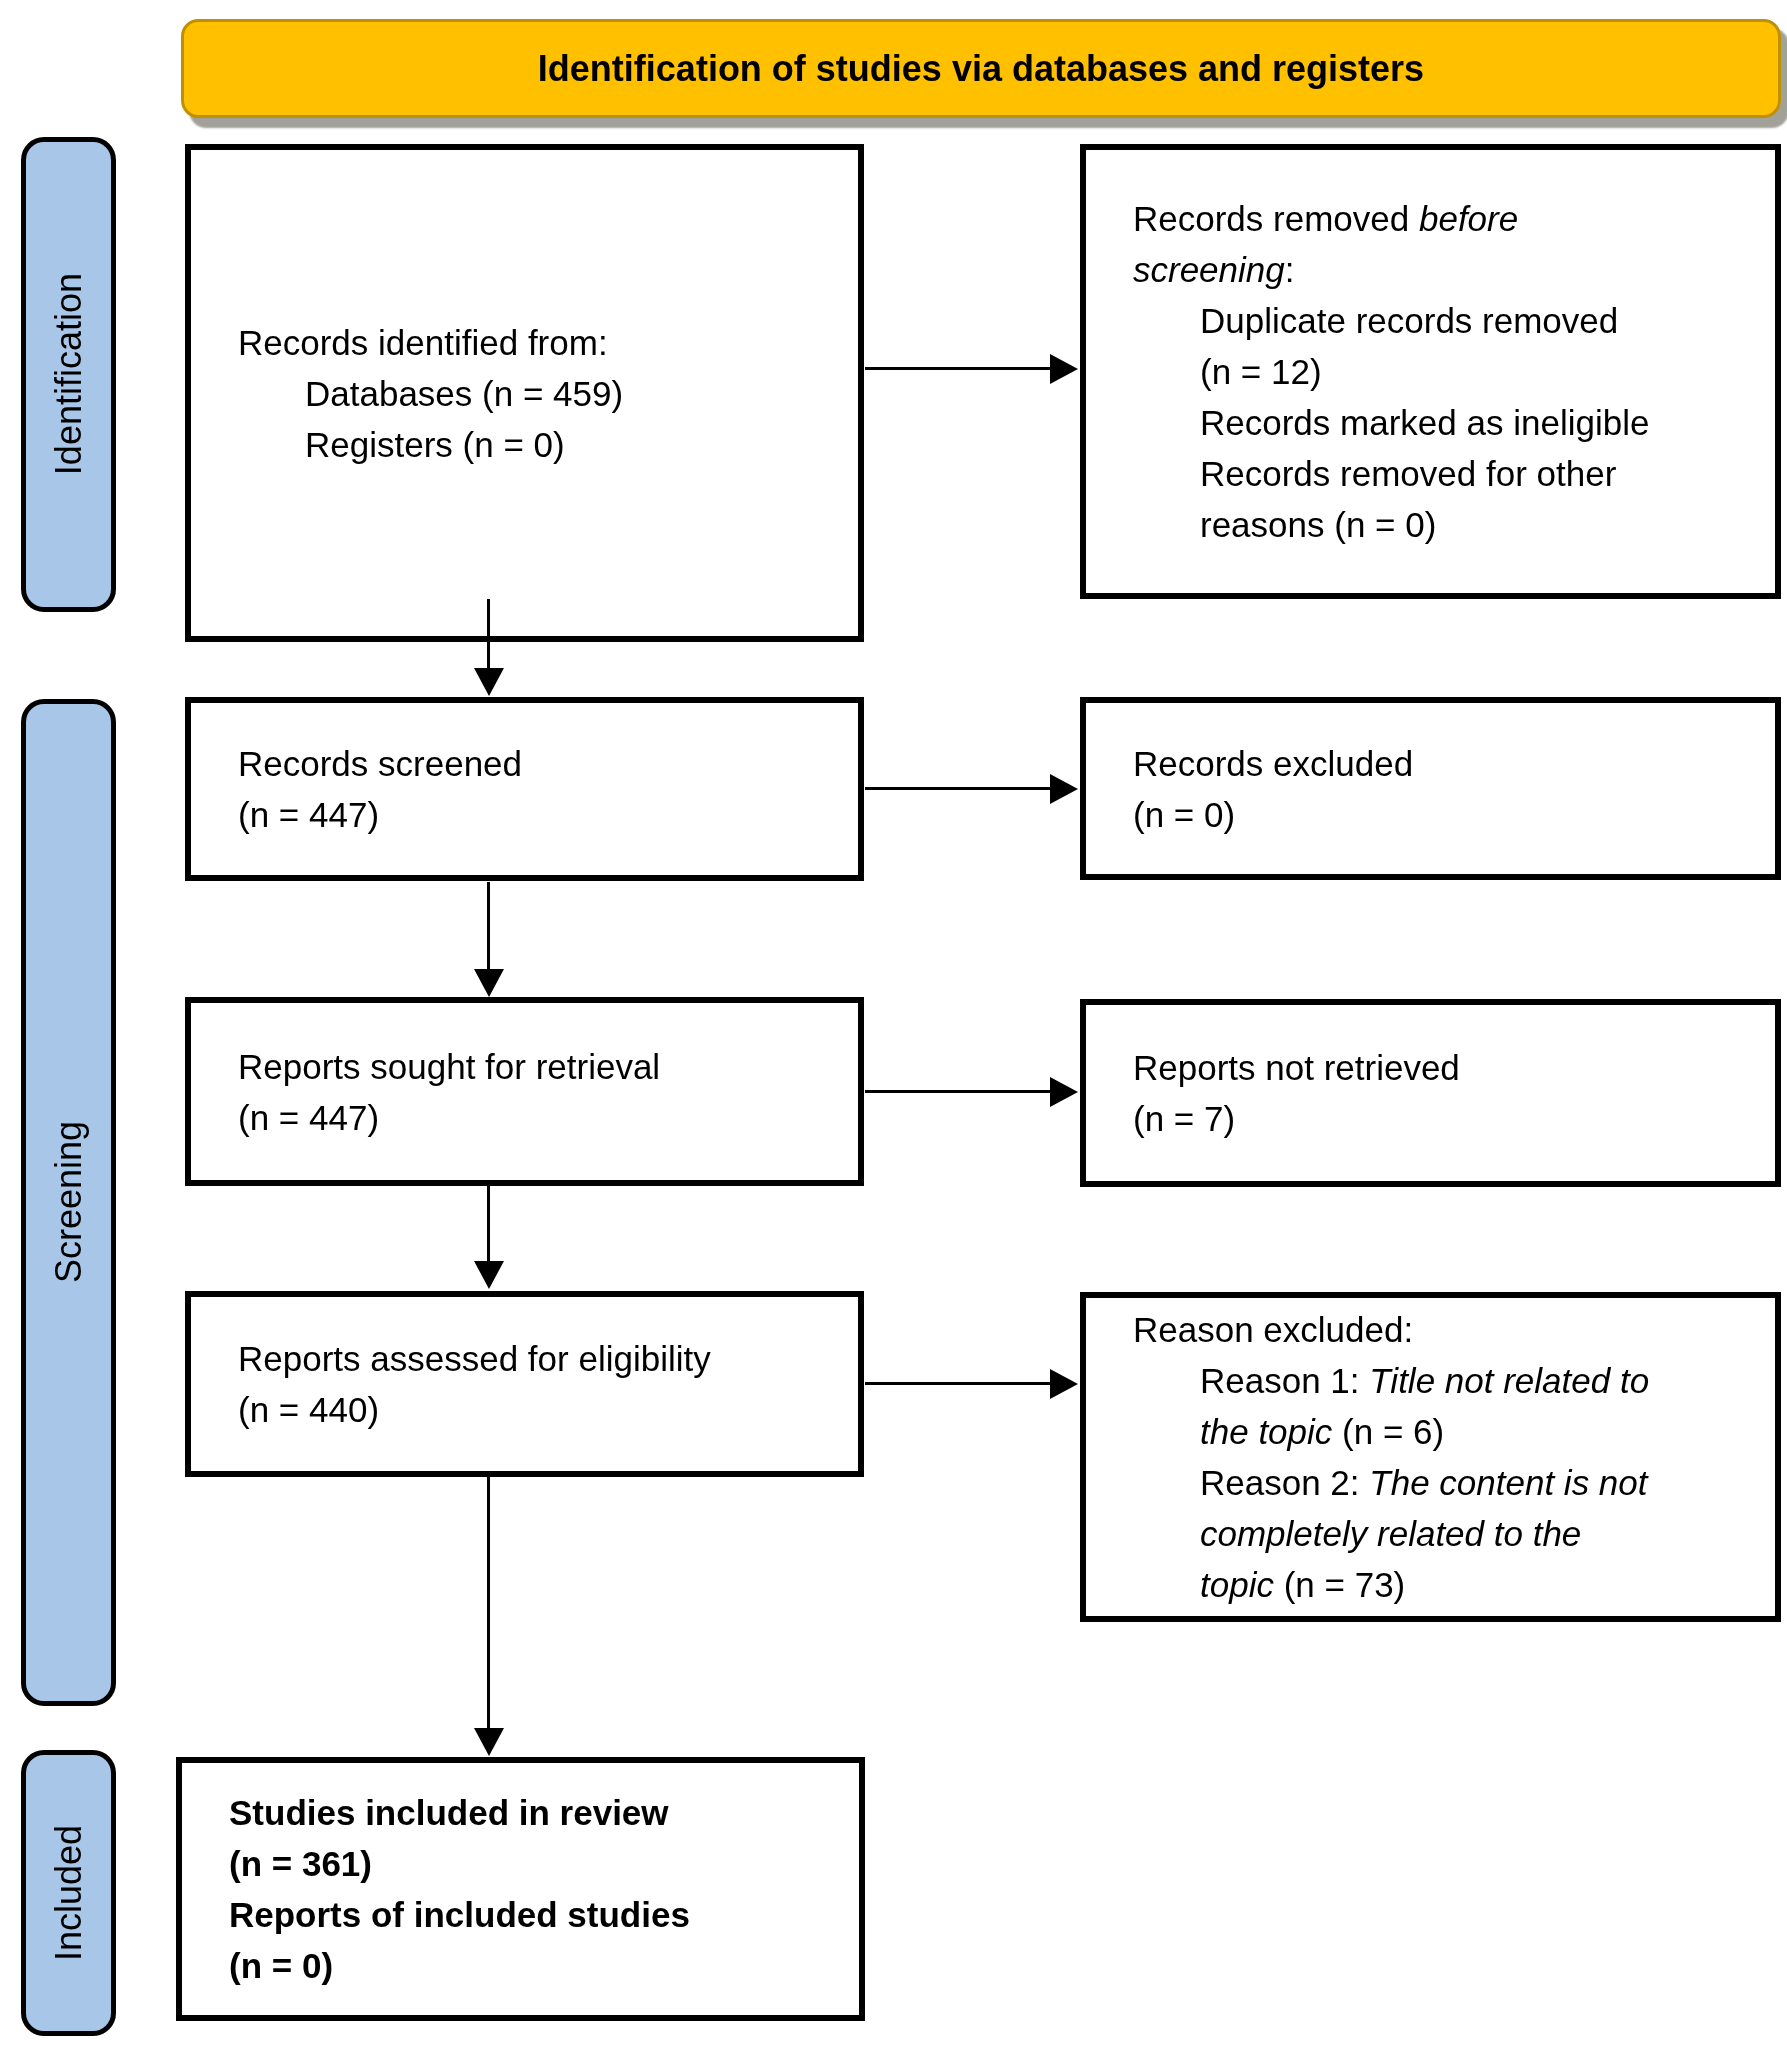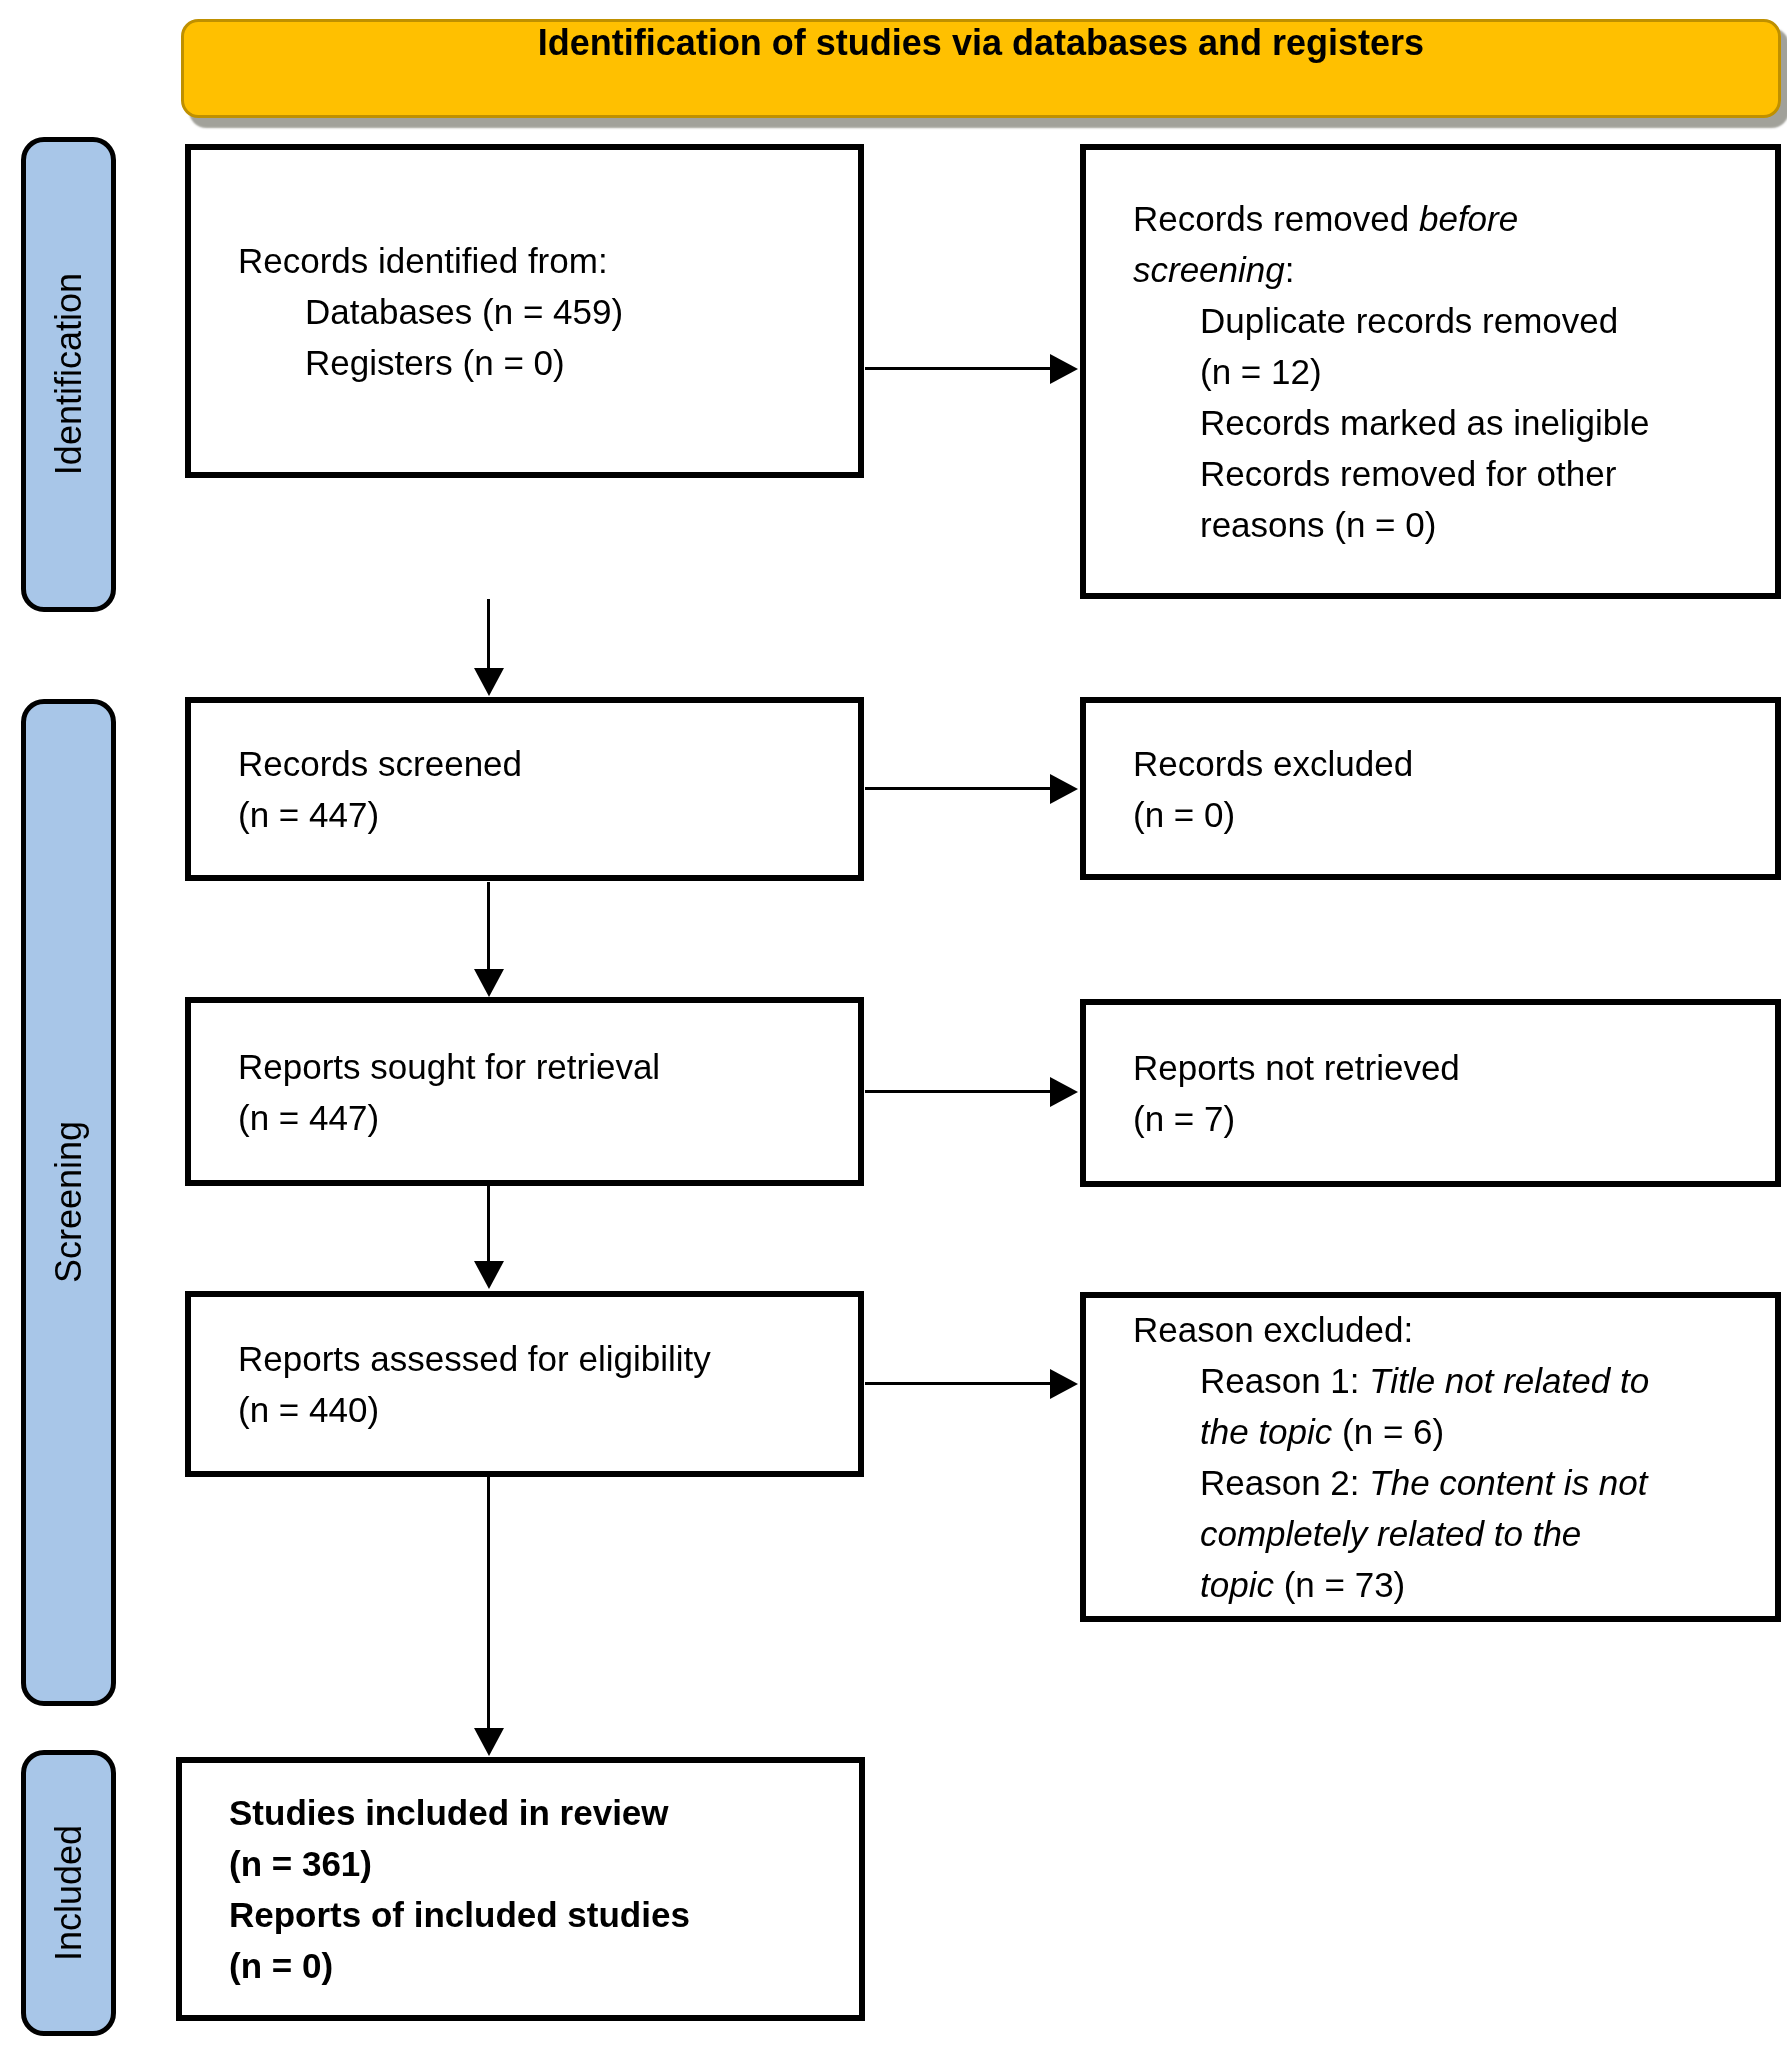--- a/index.html
+++ b/index.html
@@ -11,21 +11,21 @@
   }
   .canvas{position:absolute;inset:0;}
 
   
   .header{
     position:absolute;left:181px;top:19px;width:1600px;height:99px;
     background:var(--orange,#FFC000);
     border:3.3px solid var(--orange-border,#BF9000);
     border-radius:17.4px;
     box-shadow:8px 9.4px 2px rgba(110,110,100,0.65);
-    display:flex;align-items:flex-start;justify-content:center;
+    display:flex;align-items:center;justify-content:center;
     box-sizing:border-box;
   }
   .header-title{font-size:36px;font-weight:bold;letter-spacing:0;}
 
   
   .side{
     position:absolute;left:21.4px;width:95px;
     background:var(--blue,#A8C6E8);
     border:5.4px solid #000;border-radius:23px;
     box-sizing:border-box;
@@ -38,21 +38,21 @@
     writing-mode:vertical-rl;transform:rotate(180deg);
     font-size:36px;white-space:nowrap;
   }
 
   
   .fbox{
     position:absolute;background:#fff;border:6px solid #000;
     box-sizing:border-box;
     display:flex;align-items:center;padding-left:12px;
   }
-  .b1{left:185px;top:144px;width:679px;height:334px;}
+  .b1{left:185px;top:144px;width:679px;height:498px;}
   .r1{left:1080px;top:144px;width:701px;height:455px;}
   .b2{left:185px;top:697px;width:679px;height:184px;}
   .r2{left:1080px;top:697px;width:701px;height:183px;}
   .b3{left:185px;top:997px;width:679px;height:189px;}
   .r3{left:1080px;top:999px;width:701px;height:188px;}
   .b4{left:185px;top:1291px;width:679px;height:186px;}
   .r4{left:1080px;top:1292px;width:701px;height:330px;}
   .b5{left:176px;top:1757px;width:689px;height:264px;font-weight:bold;}
 
   .btxt{width:100%;padding:0 20px 0 35px;box-sizing:border-box;

